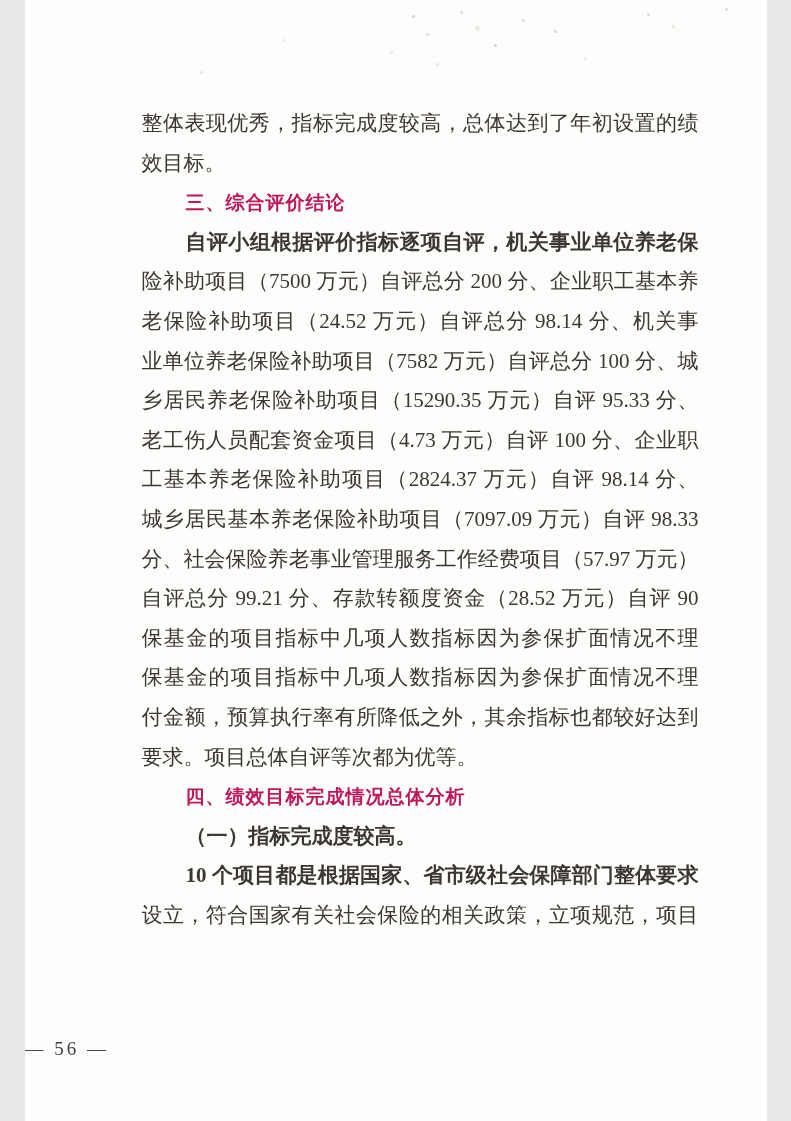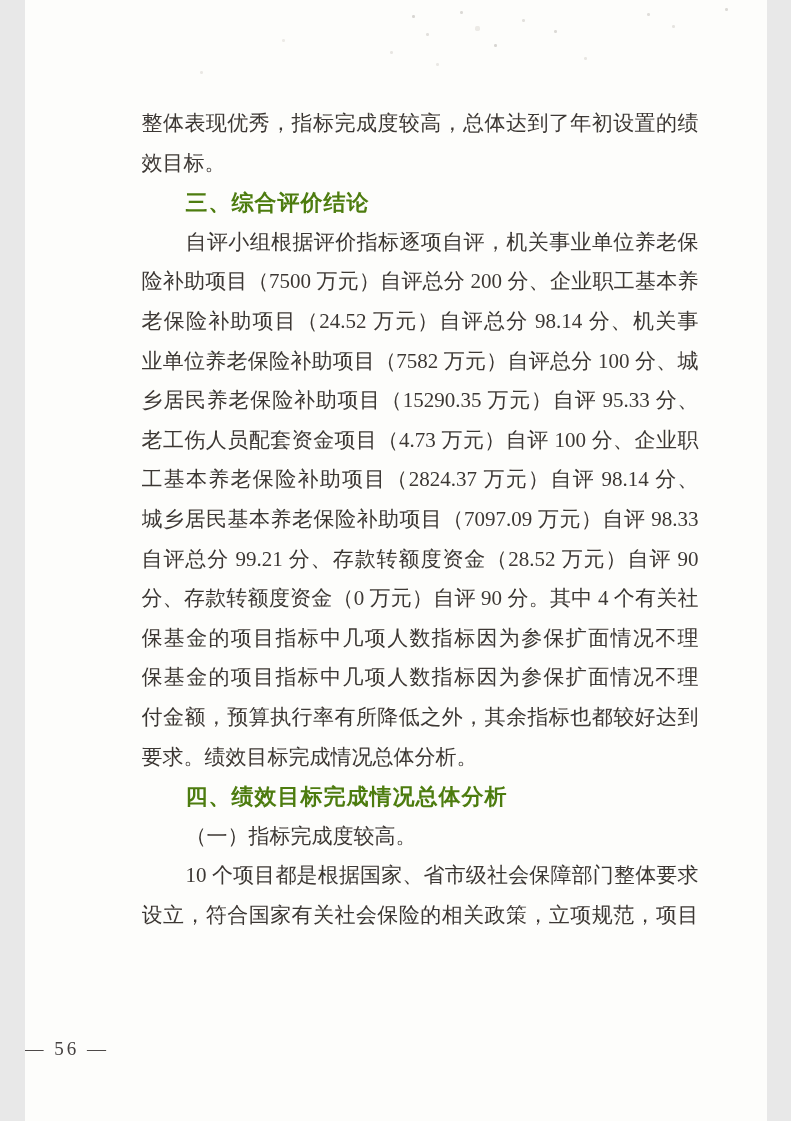--- a/index.html
+++ b/index.html
@@ -54,26 +54,27 @@
     text-align: justify;
     text-align-last: left;
     overflow: hidden;
   }
   .line.just {
     text-align-last: justify;
     text-justify: inter-character;
   }
   .line.indent {
     text-indent: 44px;
+    font-weight: bold;
   }
   .line.heading {
     font-family: "Liberation Sans", "DejaVu Sans", sans-serif;
     font-weight: 700;
-    color: #4d7c0f;
-    font-size: 22px;
+    color: #be185d;
+    font-size: 19px;
     letter-spacing: 1px;
   }
   .page-footer {
     position: absolute;
     top: 1034px;
     left: 0;
     width: 791px;
     text-align: left;
     font-size: 19px;
     line-height: 30px;
@@ -92,25 +93,25 @@
       <div class="line">效目标。</div>
       <div class="line heading indent">三、综合评价结论</div>
       <div class="line just indent">自评小组根据评价指标逐项自评，机关事业单位养老保</div>
       <div class="line just">险补助项目（7500 万元）自评总分 200 分、企业职工基本养</div>
       <div class="line just">老保险补助项目（24.52 万元）自评总分 98.14 分、机关事</div>
       <div class="line just">业单位养老保险补助项目（7582 万元）自评总分 100 分、城</div>
       <div class="line just">乡居民养老保险补助项目（15290.35 万元）自评 95.33 分、</div>
       <div class="line just">老工伤人员配套资金项目（4.73 万元）自评 100 分、企业职</div>
       <div class="line just">工基本养老保险补助项目（2824.37 万元）自评 98.14 分、</div>
       <div class="line just">城乡居民基本养老保险补助项目（7097.09 万元）自评 98.33</div>
+      <div class="line just">分、社会保险养老事业管理服务工作经费项目（57.97 万元）</div>
       <div class="line just">自评总分 99.21 分、存款转额度资金（28.52 万元）自评 90</div>
-      <div class="line just">分、存款转额度资金（0 万元）自评 90 分。其中 4 个有关社</div>
       <div class="line just">保基金的项目指标中几项人数指标因为参保扩面情况不理</div>
       <div class="line just">保基金的项目指标中几项人数指标因为参保扩面情况不理</div>
       <div class="line just">付金额，预算执行率有所降低之外，其余指标也都较好达到</div>
-      <div class="line">要求。绩效目标完成情况总体分析。</div>
+      <div class="line">要求。项目总体自评等次都为优等。</div>
       <div class="line heading indent">四、绩效目标完成情况总体分析</div>
       <div class="line indent">（一）指标完成度较高。</div>
       <div class="line just indent">10 个项目都是根据国家、省市级社会保障部门整体要求</div>
       <div class="line just">设立，符合国家有关社会保险的相关政策，立项规范，项目</div>
     </main>
   <footer class="page-footer">— 56 —</footer>
 </div>
 
 </body></html>

